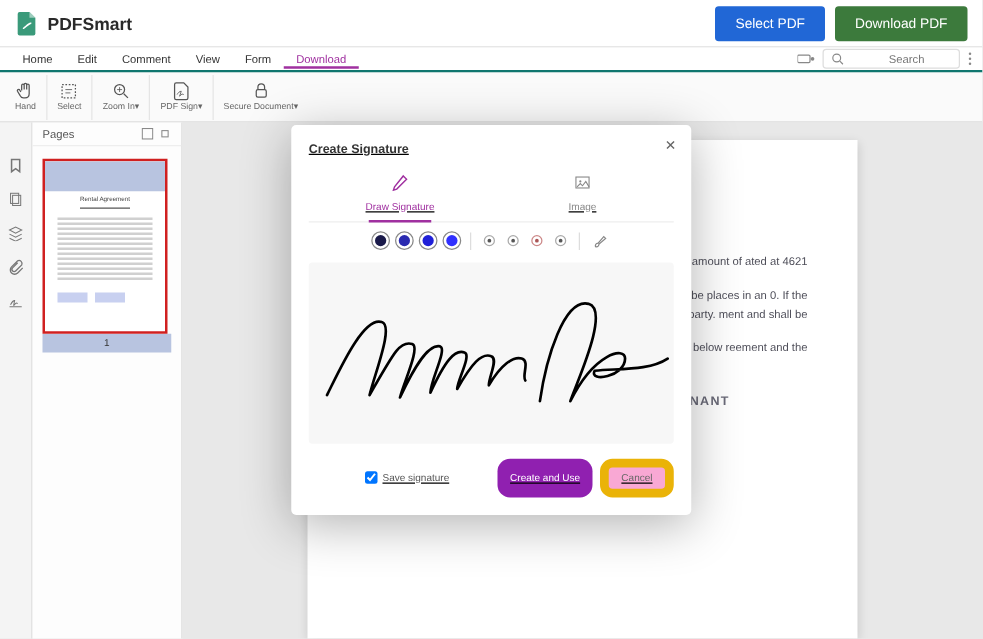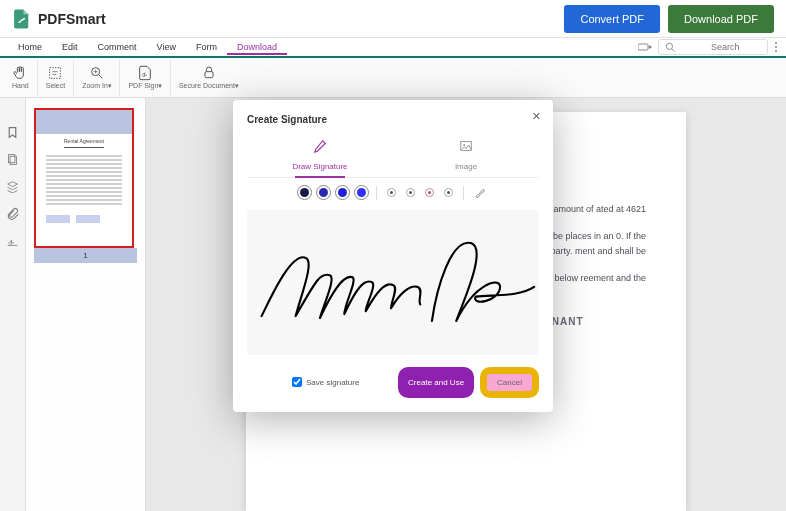--- a/index.html
+++ b/index.html
@@ -51,21 +51,21 @@
 
 .canvas { flex: 1; background: #e8e8e8; display: flex; justify-content: center; padding-top: 14px; overflow: hidden; }
 .page { width: 440px; background: #fff; box-shadow: 0 2px 8px rgba(0,0,0,.15); padding: 28px 40px; color: #5a5a66; }
 .page-divider { width: 30px; height: 2px; background: #888; margin: 0 auto 16px; }
 .page-heading { text-align: center; font-size: 11px; letter-spacing: 2px; color: #6a6a78; font-weight: 600; margin-bottom: 14px; }
 .page-body { font-size: 9px; line-height: 15px; color: #4f4f5a; }
 .page-body p { margin-bottom: 12px; }
 .page-roles { display: flex; justify-content: space-around; margin-top: 30px; }
 .role { font-size: 10px; letter-spacing: 1px; color: #6a6a78; font-weight: 600; text-align: center; }
 
-.modal-overlay { position: absolute; top: 0; left: 0; width: 786px; height: 511px; display: flex; align-items: center; justify-content: center; }
+.modal-overlay { position: absolute; top: 0; left: 0; width: 786px; height: 511px; display: flex; align-items: center; justify-content: center; text-decoration: underline; }
 .modal { width: 320px; background: #fff; border-radius: 4px; box-shadow: 0 8px 40px rgba(0,0,0,.3); padding: 14px; position: relative; }
 .modal-title { font-size: 10px; font-weight: 600; color: #333; margin-bottom: 10px; }
 .modal-close { position: absolute; top: 10px; right: 12px; font-size: 11px; color: #666; cursor: pointer; }
 .modal-tabs { display: flex; border-bottom: 1px solid #eee; margin-bottom: 8px; }
 .modal-tab { flex: 1; text-align: center; padding: 4px 0; cursor: pointer; }
 .modal-tab-icon { display: block; margin: 0 auto 2px; width: 14px; height: 14px; color: #888; }
 .modal-tab-label { font-size: 8px; color: #888; }
 .modal-tab.active .modal-tab-icon { color: #a030a0; }
 .modal-tab.active .modal-tab-label { color: #a030a0; }
 .modal-tab.active { position: relative; }
@@ -89,21 +89,21 @@
 <div class="header">
   <div class="logo">
     <svg class="logo-icon" viewBox="0 0 24 28">
         <path fill="#3a9a7a" d="M4 2h10l6 6v16a2 2 0 0 1-2 2H4a2 2 0 0 1-2-2V4a2 2 0 0 1 2-2z"></path>
         <path fill="#fff" d="M14 2v6h6z" opacity=".5"></path>
         <path fill="#fff" d="M10 18c-2 2-3 1-3 1s1-2 3-3c2-2 5-4 6-3s-4 3-6 5z"></path>
       </svg>
     <span class="logo-text"><b>PDF</b><span>Smart</span></span>
   </div>
   <div class="header-buttons">
-    <button class="btn btn-convert">Convert PDF</button>
+    <button class="btn btn-convert">Select PDF</button>
     <button class="btn btn-download">Download PDF</button>
   </div>
 </div>
 
 <div class="menubar">
   <span class="menu-item">Home</span>
   <span class="menu-item">Edit</span>
   <span class="menu-item">Comment</span>
   <span class="menu-item">View</span>
   <span class="menu-item">Form</span>
@@ -182,20 +182,31 @@
       </svg>
     <svg class="rail-icon" viewBox="0 0 16 16">
         <path fill="none" stroke="currentColor" stroke-width="1.3" d="M10 4l-5 5a2 2 0 0 0 3 3l6-6a3 3 0 0 0-4-4l-6 6a4 4 0 0 0 6 6l5-5"></path>
       </svg>
     <svg class="rail-icon" viewBox="0 0 16 16">
         <path fill="none" stroke="currentColor" d="M3 12c1-2 3-4 4-4l-1 5c2-3 3-3 4-2 M2 14h12"></path>
       </svg>
   </div>
 
   <div class="pages-panel">
+    <div class="pages-header">
+      <span>Pages</span>
+      <div class="pages-icons">
+        <svg viewBox="0 0 12 12">
+            <rect x="1" y="1" width="10" height="10" fill="none" stroke="currentColor"></rect>
+          </svg>
+        <svg viewBox="0 0 12 12">
+            <rect x="3" y="3" width="6" height="6" fill="none" stroke="currentColor"></rect>
+          </svg>
+      </div>
+    </div>
     <div class="thumb-container">
       <div class="thumb">
         <div class="thumb-header"></div>
         <div class="thumb-title">Rental Agreement</div>
         <div class="thumb-line"></div>
         <div class="thumb-lines">
             <div></div>
             <div></div>
             <div></div>
             <div></div>

